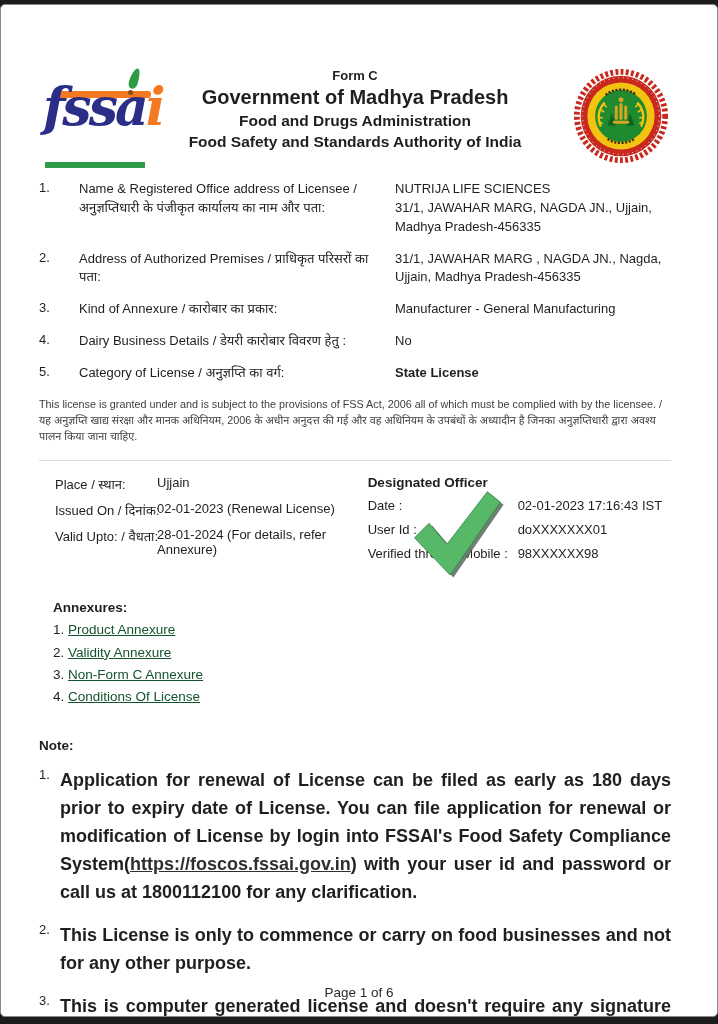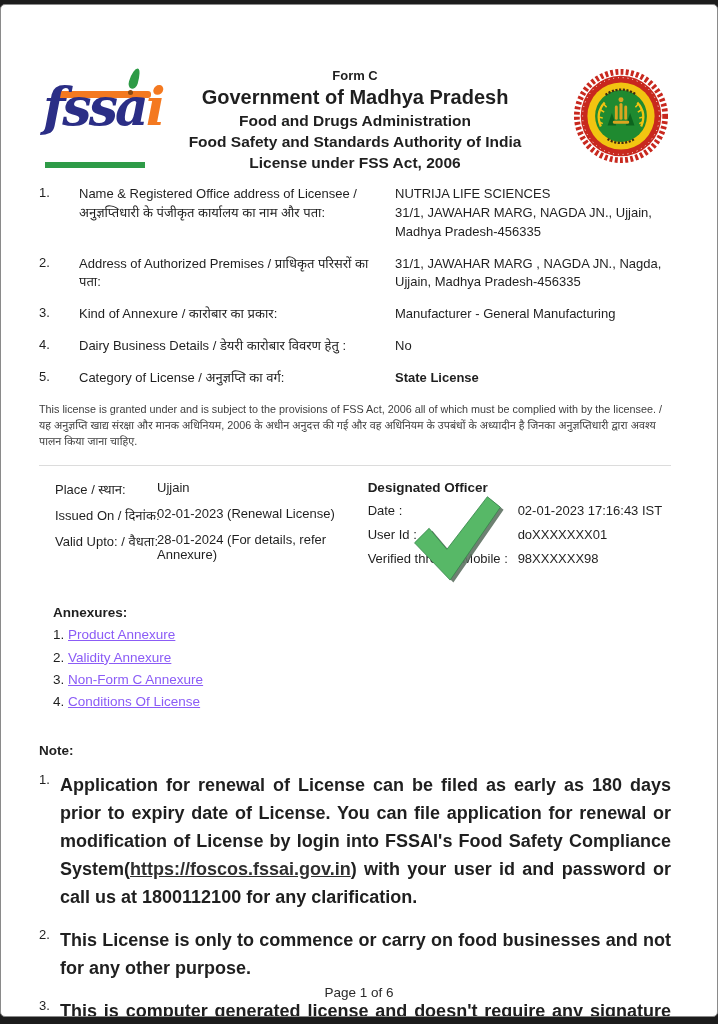--- a/index.html
+++ b/index.html
@@ -60,21 +60,21 @@
   .kv-label { white-space:nowrap; }
   .officer-block { flex:1; position:relative; }
   .officer-title { font-size:13.5px; font-weight:bold; margin-bottom:8px; }
   .officer-row { display:grid; grid-template-columns:150px 1fr; font-size:13px; margin-bottom:9px; }
   .check-stamp { position:absolute; left:36px; top:10px; z-index:5; }
 
   
   .annexures { margin:30px 0 0 14px; }
   .annexures-heading { font-size:13.5px; font-weight:bold; margin-bottom:4px; }
   .annexure-item { font-size:13.5px; line-height:1.65; }
-  .annexure-link { color:#8b5cf6; text-decoration:underline; cursor:pointer; }
+  .annexure-link { color:#14532d; text-decoration:underline; cursor:pointer; }
 
   
   .notes { margin-top:30px; }
   .notes-heading { font-size:13.5px; font-weight:bold; margin-bottom:14px; }
   .note-item { display:grid; grid-template-columns:17px 1fr; column-gap:4px; margin-bottom:15px; }
   .note-num { font-size:13px; }
   .note-text { font-size:18px; font-weight:bold; line-height:1.55; text-align:justify; }
   .note-link { color:#2f2f2f; text-decoration:underline; font-weight:bold; cursor:pointer; }
 
   
@@ -93,21 +93,20 @@
         <div class="fssai-leaf"></div>
         <div class="fssai-leaf-dot"></div>
         <div class="fssai-bar-bottom"></div>
       </div>
 
       <div class="header-titles">
         <div class="t-form">Form C</div>
         <div class="t-gov">Government of Madhya Pradesh</div>
         <div class="t-line">Food and Drugs Administration</div>
         <div class="t-line">Food Safety and Standards Authority of India</div>
-        <div class="t-line">License under FSS Act, 2006</div>
       </div>
 
       <svg class="mp-emblem" viewBox="0 0 100 100" width="96" height="96" xmlns="http://www.w3.org/2000/svg">
         <circle cx="50" cy="50" r="46" fill="none" stroke="#c8281e" stroke-width="6" stroke-dasharray="3 2.4"></circle>
         <circle cx="50" cy="50" r="42" fill="#c8281e"></circle>
         <circle cx="50" cy="50" r="40" fill="none" stroke="#fff" stroke-width="1" stroke-dasharray="1 4"></circle>
         <circle cx="50" cy="50" r="35" fill="#f2c411"></circle>
         <circle cx="50" cy="50" r="27" fill="#1f8a30"></circle>
         <path d="M29 61 q-6 -14 4 -25" stroke="#f2c411" stroke-width="2.4" fill="none"></path>
         <path d="M31 58 l-4 -2 M31 52 l-4.5 -1 M32.5 46 l-4 -2.5 M35 41 l-3 -3.5" stroke="#f2c411" stroke-width="1.6"></path>

